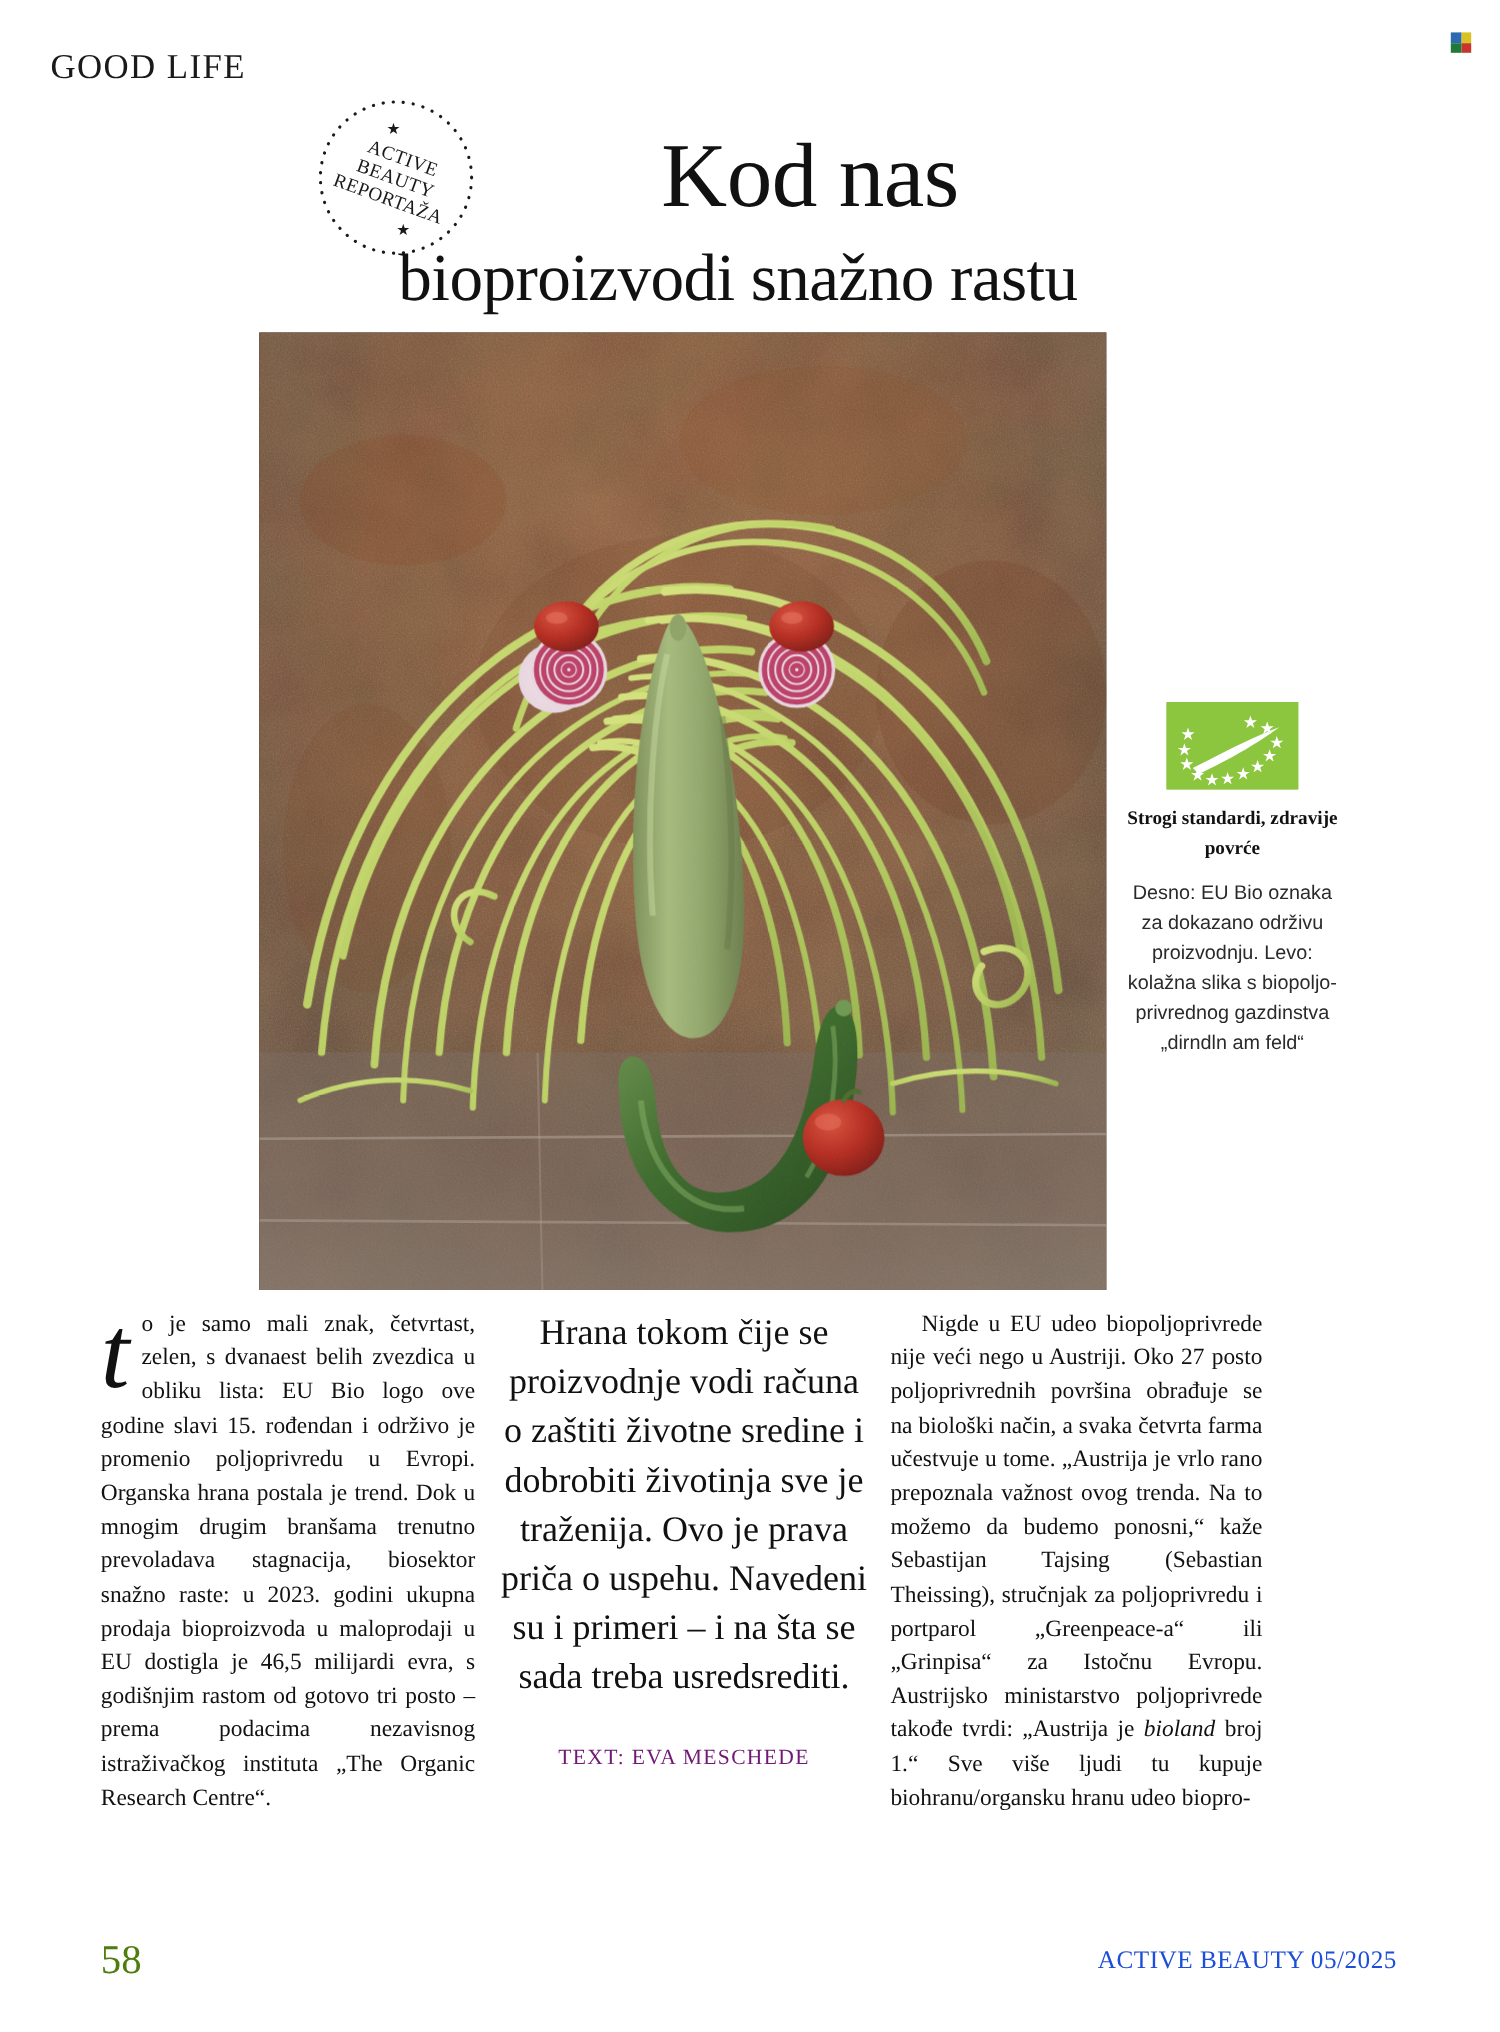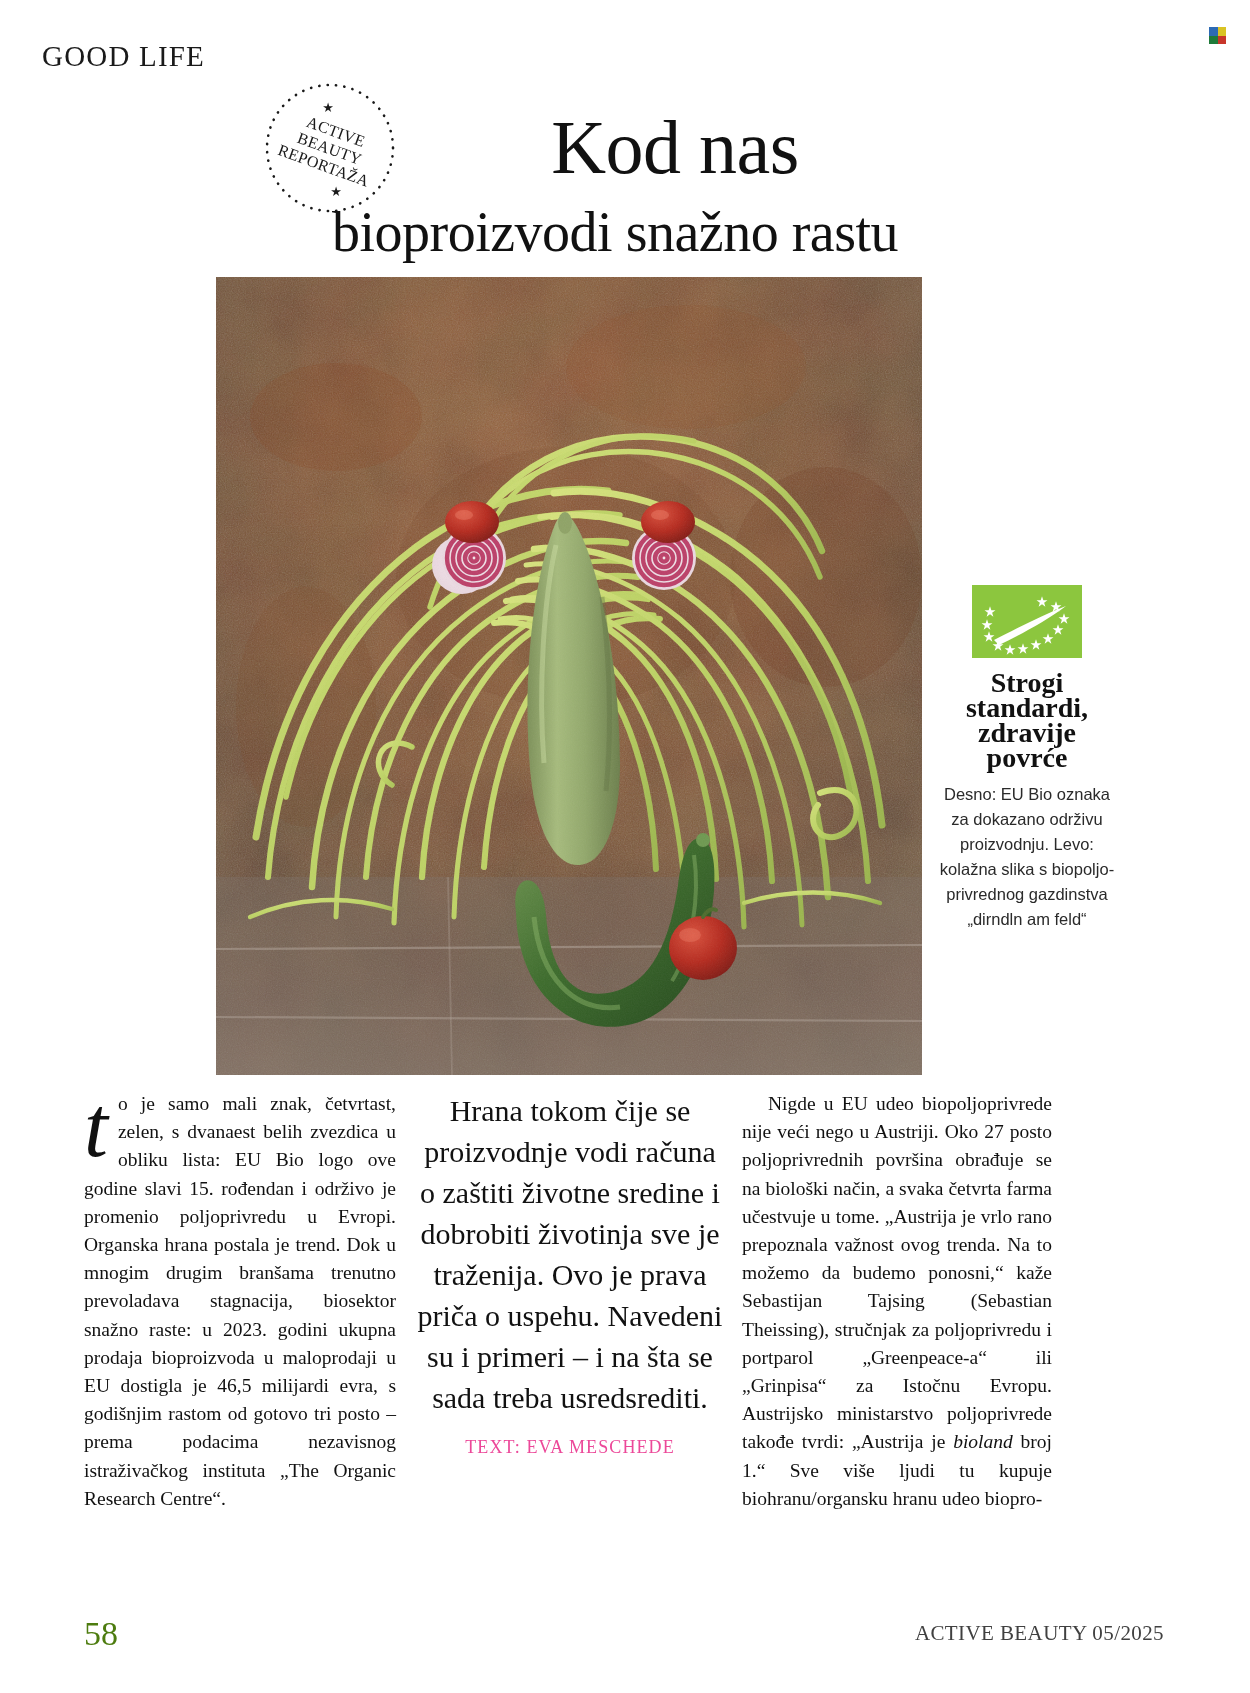--- a/index.html
+++ b/index.html
@@ -103,21 +103,21 @@
     height: 73px;
     margin: 0 auto 12px auto;
     background: #8cc63e;
     position: relative;
     overflow: hidden;
   }
   .eu-logo svg { display:block; }
   .cap-head {
     font-family: "Liberation Serif", serif;
     font-weight: 700;
-    font-size: 28px;
+    font-size: 16px;
     line-height: 25px;
     color: #111;
     margin-bottom: 2px;
   }
   .cap-body {
     font-family: "Liberation Sans", sans-serif;
     font-size: 16.5px;
     line-height: 25px;
     color: #2a2a2a;
     margin-top: 12px;
@@ -153,47 +153,47 @@
 
   .pullquote {
     font-family: "Liberation Serif", serif;
     font-size: 30px;
     line-height: 41px;
     text-align: center;
     color: #111;
     font-weight: 400;
   }
   .credit {
-    margin-top: 19px;
+    margin-top: 36px;
     text-align: center;
     font-family: "Liberation Serif", serif;
     font-size: 18px;
     letter-spacing: 1.1px;
-    color: #ec4899;
+    color: #701a75;
   }
   .lead-in { padding-left: 26px; }
   .ital { font-style: italic; }
 
   
   .folio {
     position: absolute;
     left: 84px;
     bottom: 40px;
     font-family: "Liberation Serif", serif;
     font-size: 34px;
     color: #4d7c0f;
   }
   .footer-right {
     position: absolute;
     right: 86px;
     bottom: 47px;
     font-family: "Liberation Serif", serif;
     font-size: 21px;
     letter-spacing: 0.4px;
-    color: #404040;
+    color: #1d4ed8;
   }
 </style>
 </head>
 <body>
 
 <div class="kicker">GOOD LIFE</div>
 
 <div class="corner-mark">
   <i style="background:#2d6ab4"></i>
   <i style="background:#d9c324"></i>

